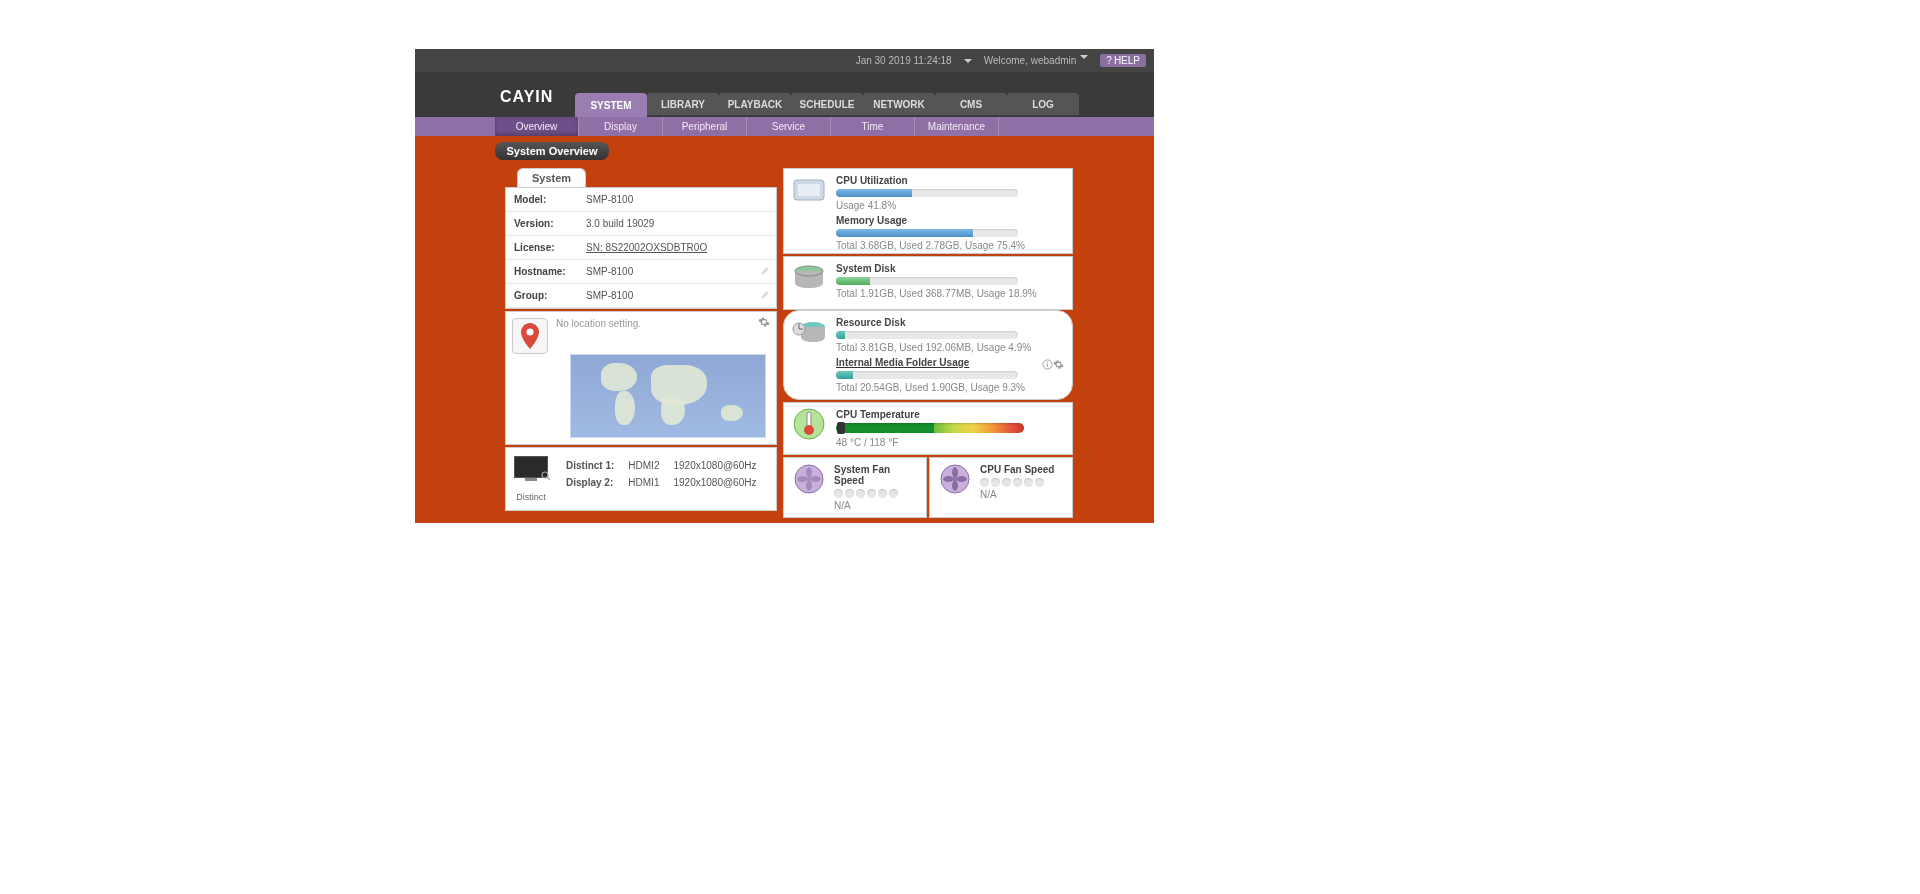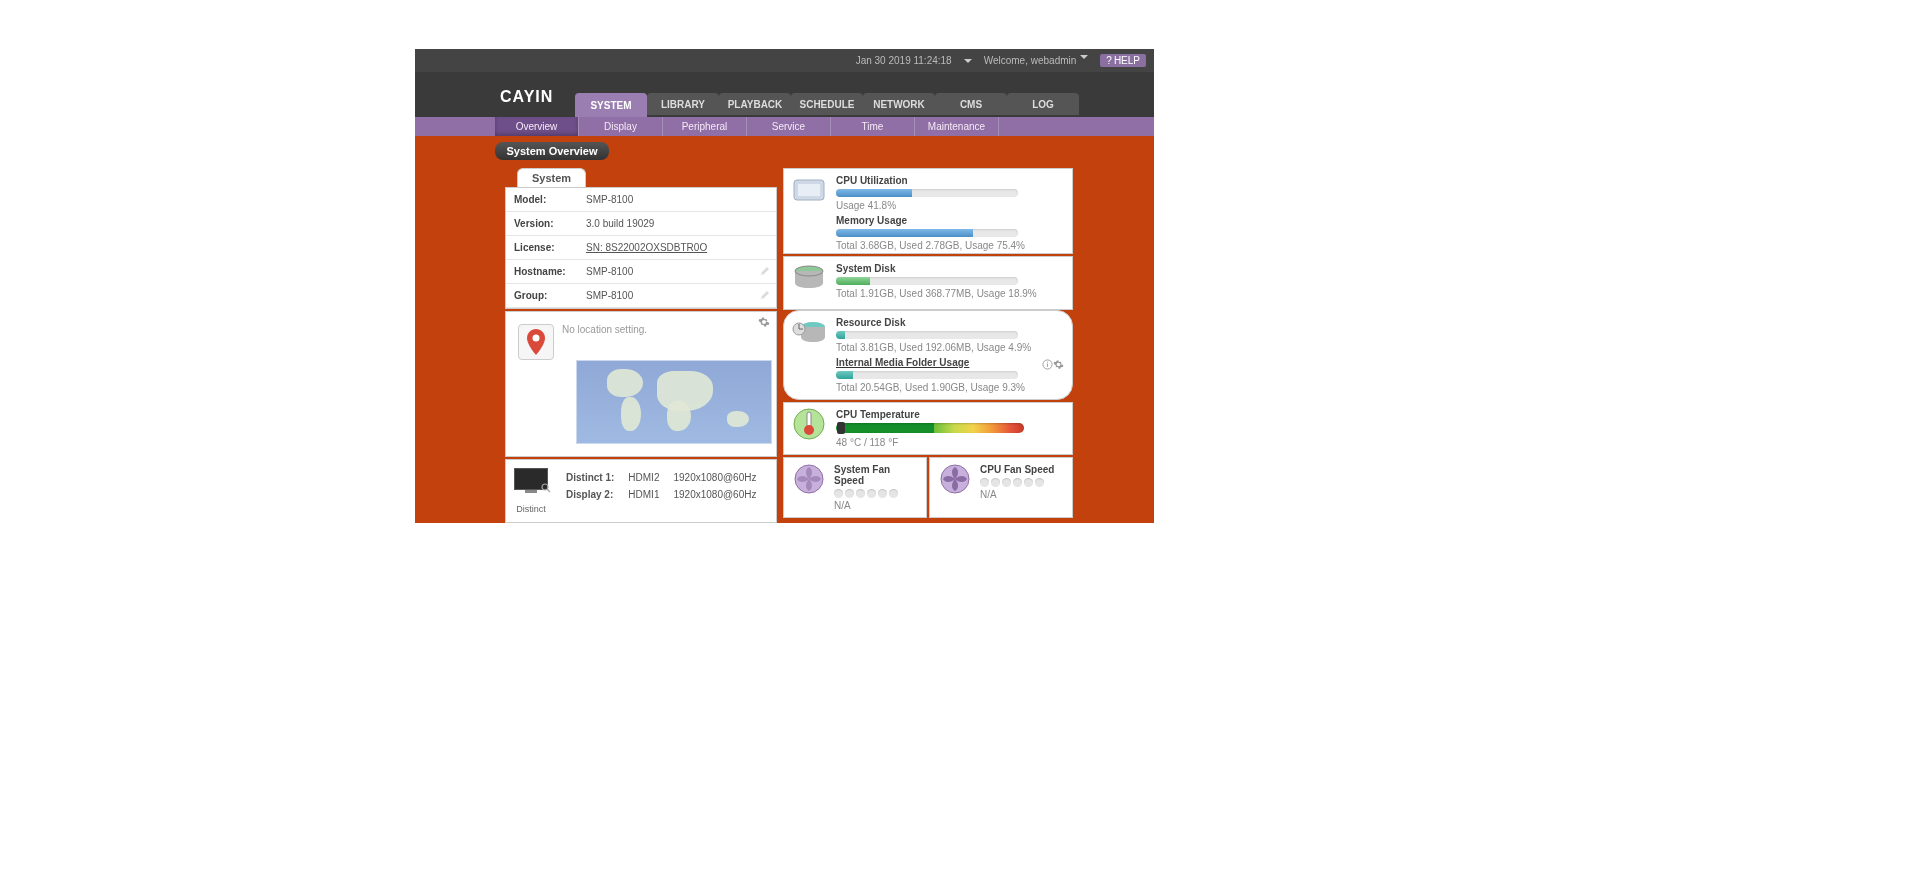--- a/index.html
+++ b/index.html
@@ -39,21 +39,21 @@
   .card-tab { background: #fff; border: 1px solid #ccc; border-bottom: none; border-radius: 6px 6px 0 0; font-size: 11px; font-weight: bold; color: #555; padding: 3px 14px; margin-left: 12px; }
   .card { border: 1px solid #ccc; background: #fff; }
 
   .infotbl { width: 100%; border-collapse: collapse; }
   .infotbl td { padding: 6px 8px; border-bottom: 1px solid #e5e5e5; font-size: 10px; color: #555; }
   .infotbl td:first-child { width: 72px; font-weight: bold; color: #444; }
   .editcell { position: relative; }
   .pencil { position: absolute; right: 6px; top: 6px; width: 10px; height: 10px; opacity: .35; cursor: pointer; }
   .pencil svg { width: 10px; height: 10px; }
 
-  .loccard { border: 1px solid #ccc; background: #fff; margin-top: 2px; padding: 12px; position: relative; }
+  .loccard { border: 1px solid #ccc; background: #fff; margin-top: 2px; padding: 6px; position: relative; }
   .mappin { width: 36px; height: 36px; border: 1px solid #ccc; border-radius: 4px; display:flex; align-items:center; justify-content:center; background: #f6f6f6; float:left; margin-right: 8px; }
   .loctxt { font-size: 10px; color: #999; }
   .locgear { position: absolute; right: 6px; top: 4px; cursor:pointer; }
   .worldmap { clear: both; margin: 8px 0 0 58px; width: 196px; height: 84px; background: linear-gradient(#8fa8d6,#9fbae2); position: relative; border: 1px solid #cbd8ee; }
   .continent { position: absolute; background: #e0e8d5; border-radius: 40% 50% 50% 40%; opacity: .9; }
   .c1 { left: 30px; top: 8px; width: 36px; height: 28px; }
   .c2 { left: 44px; top: 36px; width: 20px; height: 34px; }
   .c3 { left: 80px; top: 10px; width: 56px; height: 40px; border-radius: 30% 40% 50% 40%; }
   .c4 { left: 90px; top: 40px; width: 24px; height: 30px; }
   .c5 { left: 150px; top: 50px; width: 22px; height: 16px; }

